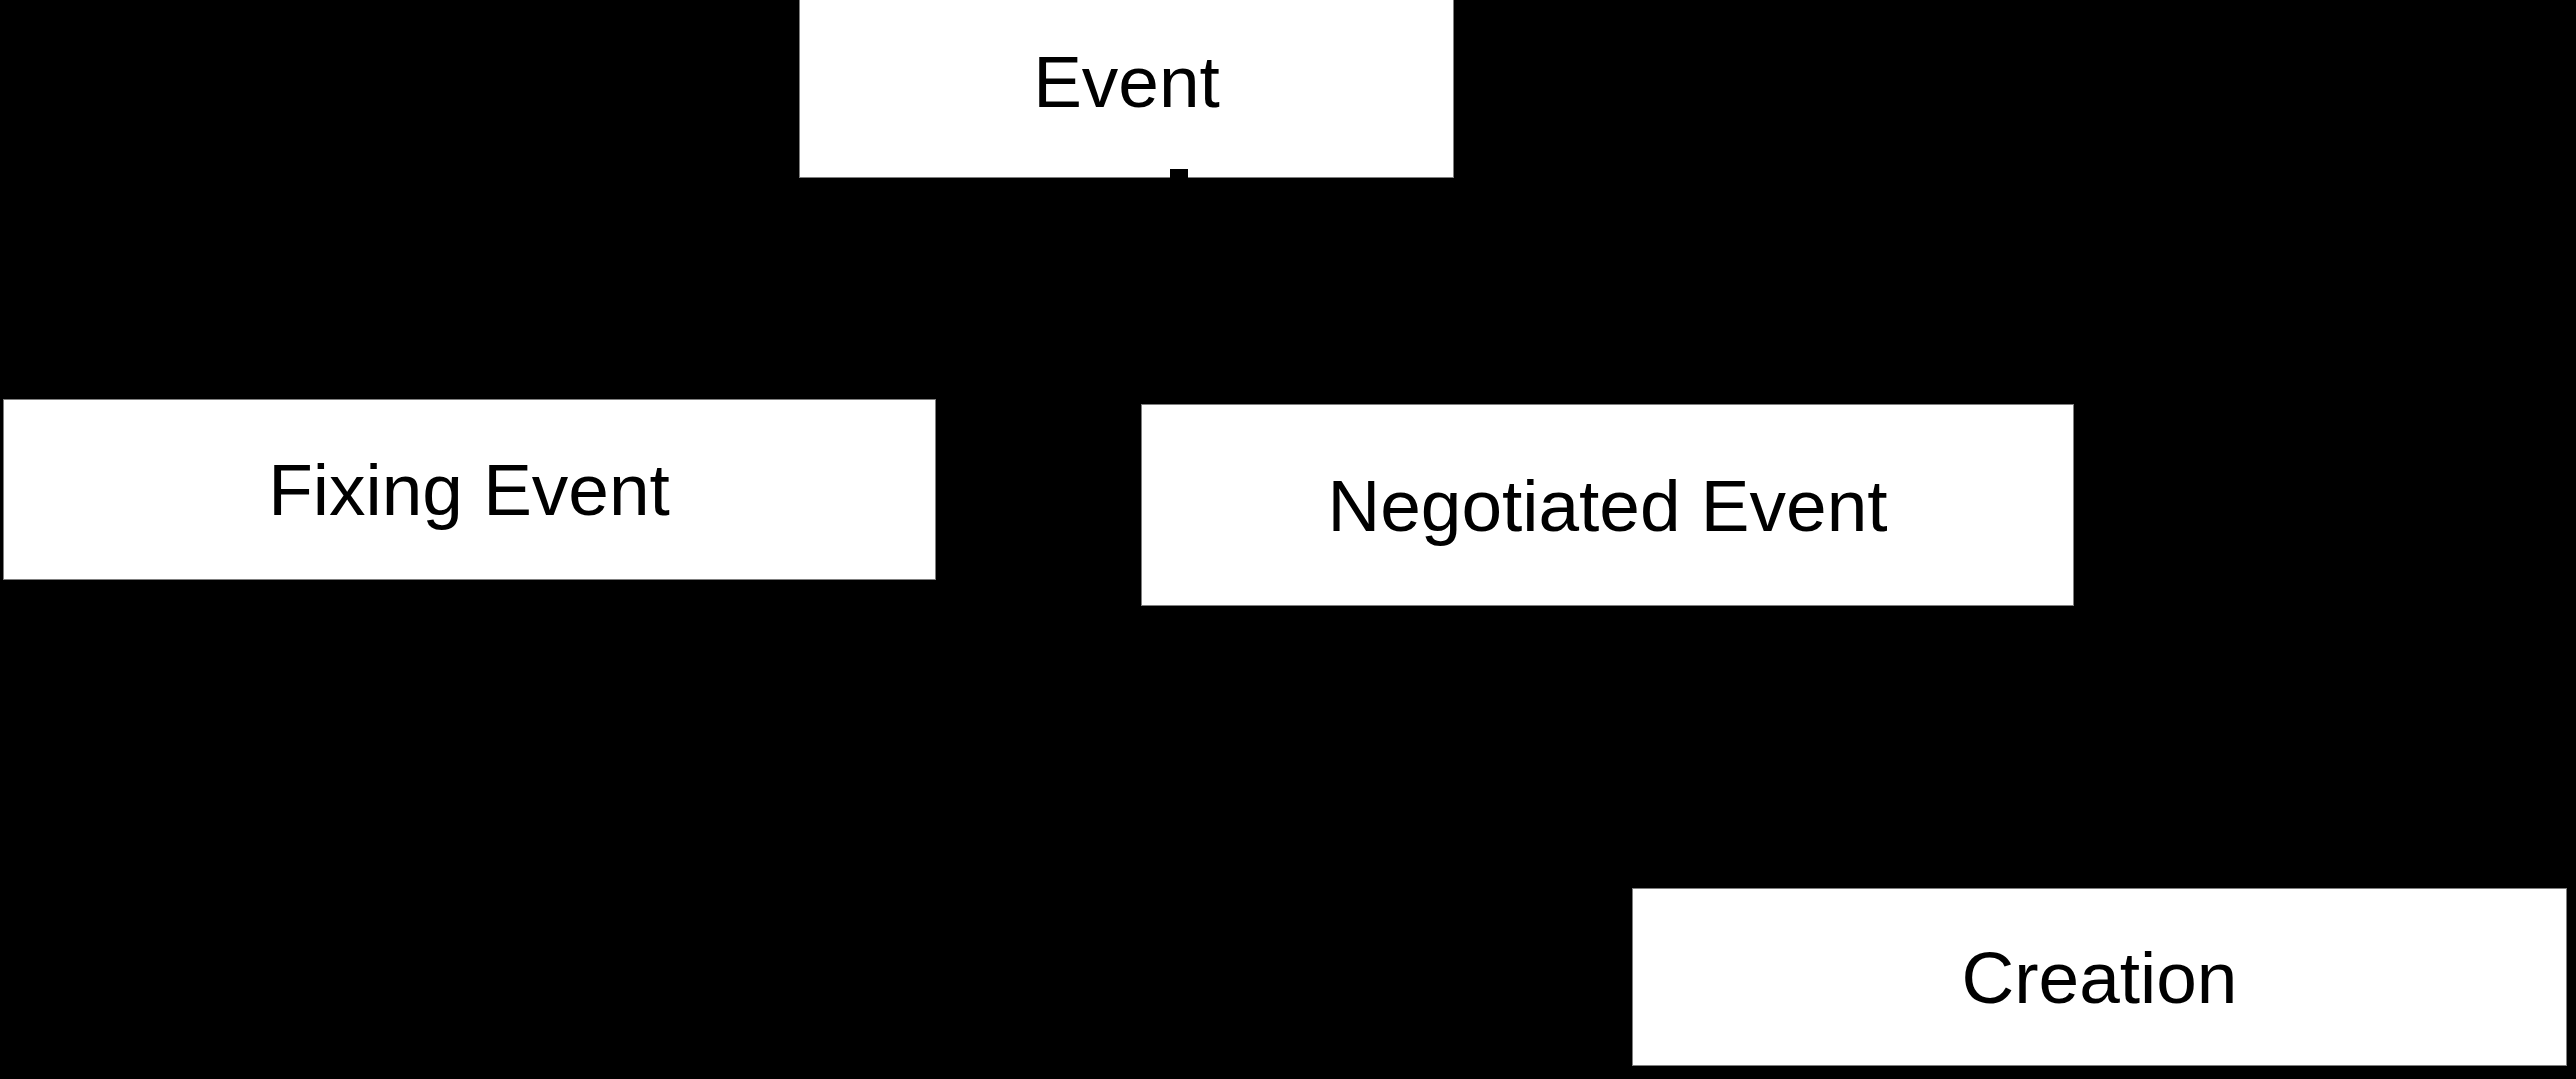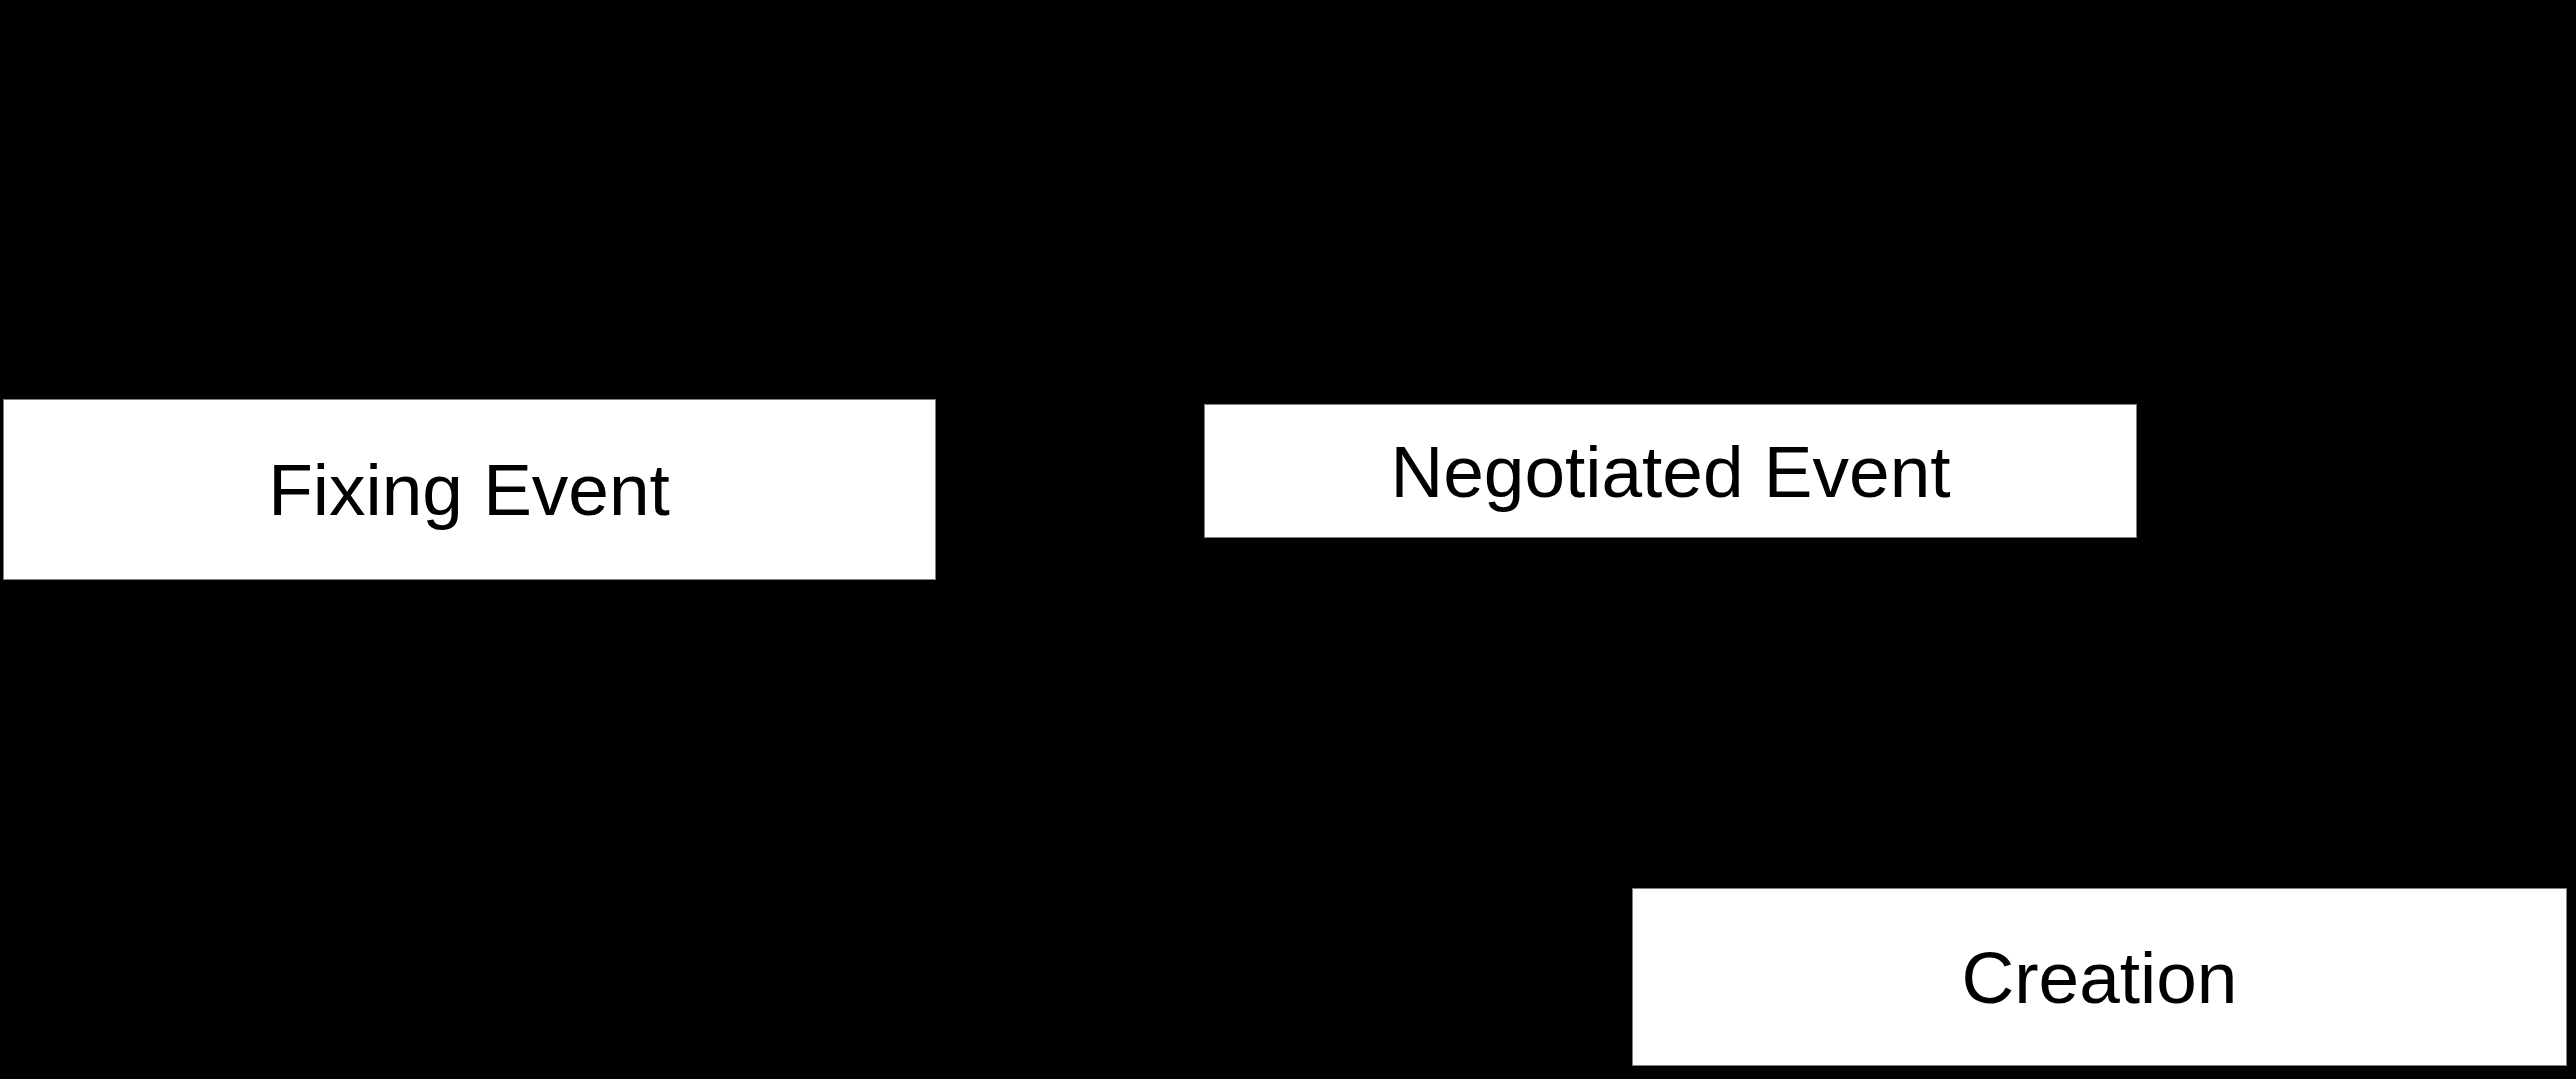--- a/index.html
+++ b/index.html
@@ -38,24 +38,24 @@
     border-top: none;           
     padding-bottom: 13.5px;
   }
   #node-fixing-event {
     left: 2.5px;
     top: 399px;
     width: 933px;
     height: 181px;
   }
   #node-negotiated-event {
-    left: 1204px;
+    left: 1141px;
     top: 404px;
     width: 933px;
-    height: 134px;
+    height: 202px;
   }
   #node-increase-decrease {
     left: 494px;
     top: 871px;
     width: 935px;
     height: 180px;
   }
   #node-creation {
     left: 1632px;
     top: 888px;
@@ -70,20 +70,23 @@
     width: 17.7px;
     height: 11.8px;
     background: #000000;
   }
 </style>
 </head>
 <body>
 
 <div id="canvas">
 
+  <div class="node" id="node-event">
+    <span class="label">Event</span>
+  </div>
 
   <div id="connector-stub"></div>
 
   <div class="node" id="node-fixing-event">
     <span class="label">Fixing Event</span>
   </div>
 
   <div class="node" id="node-negotiated-event">
     <span class="label">Negotiated Event</span>
   </div>

